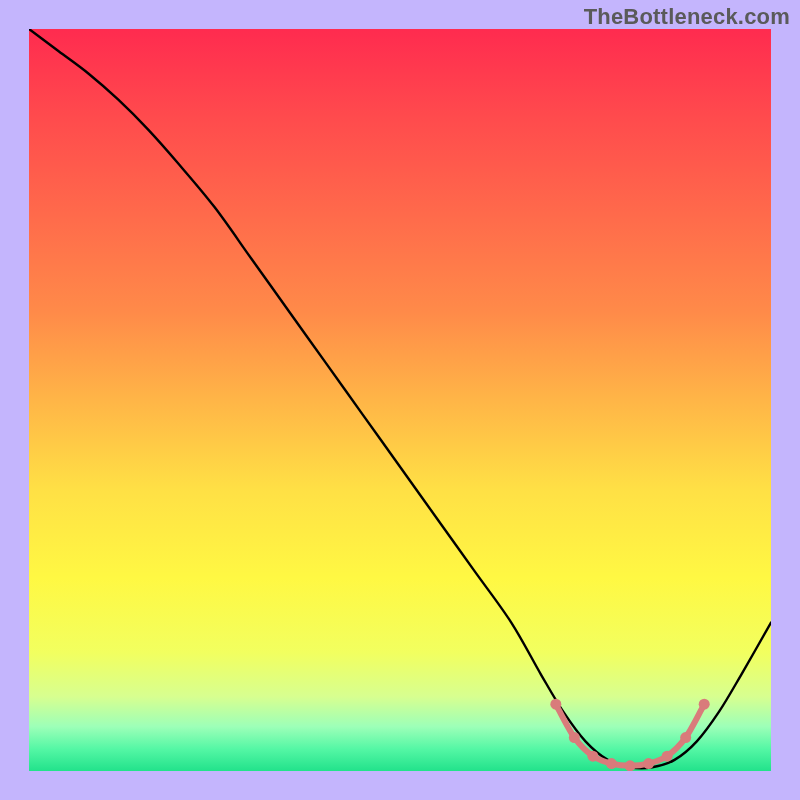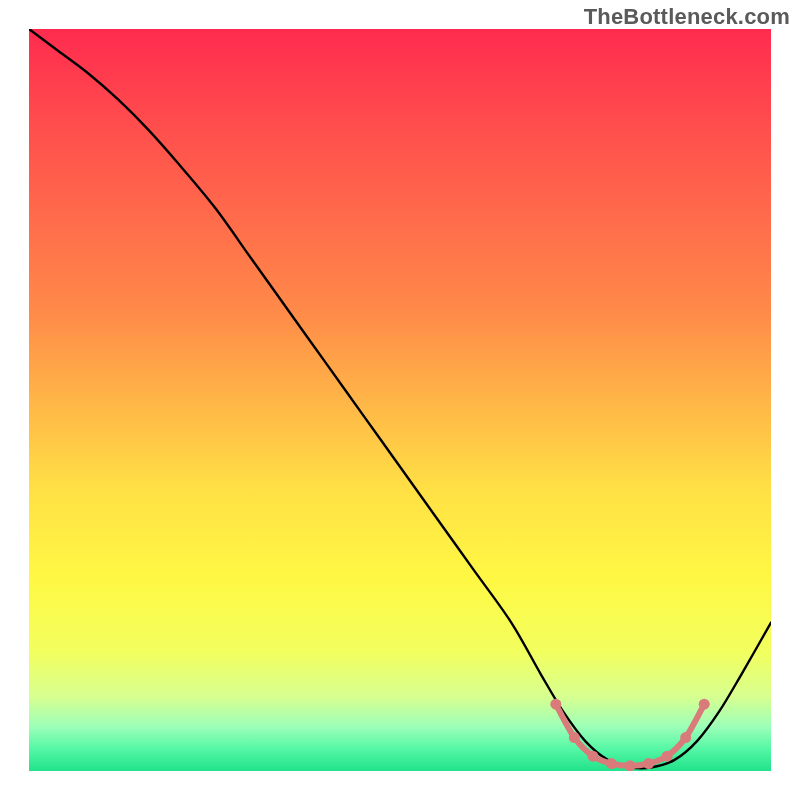--- a/index.html
+++ b/index.html
@@ -10,21 +10,21 @@
     background: #000000;
     overflow: hidden;
     font-family: Arial, Helvetica, sans-serif;
   }
   .frame {
     position: absolute;
     left: 0;
     top: 0;
     width: 800px;
     height: 800px;
-    background: #ffffff;
+    background: #c4b5fd;
   }
   .watermark {
     position: absolute;
     top: 4px;
     right: 10px;
     color: #5a5a5a;
     font-size: 22px;
     font-weight: 600;
     letter-spacing: 0.2px;
     user-select: none;

